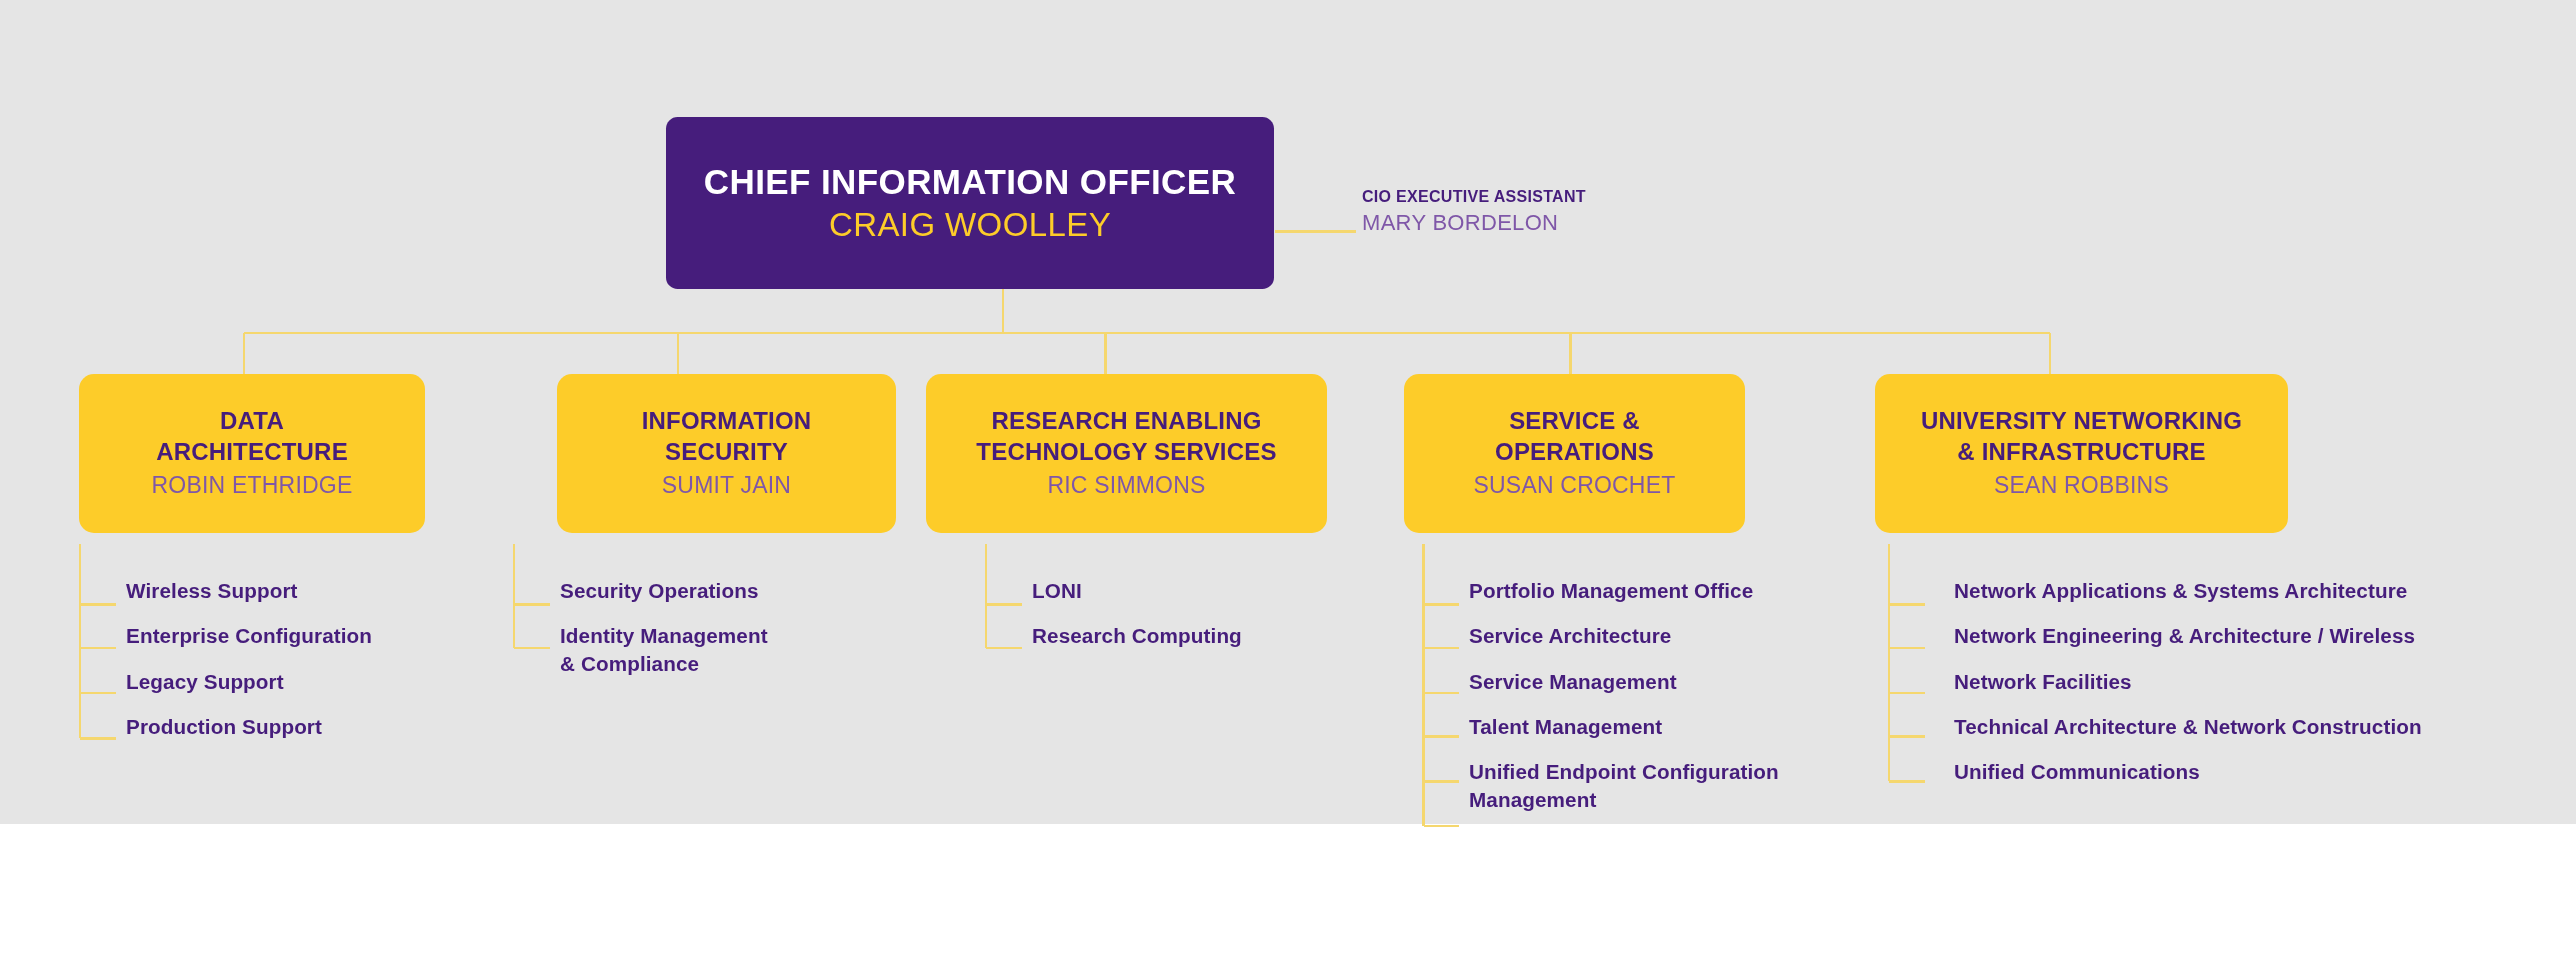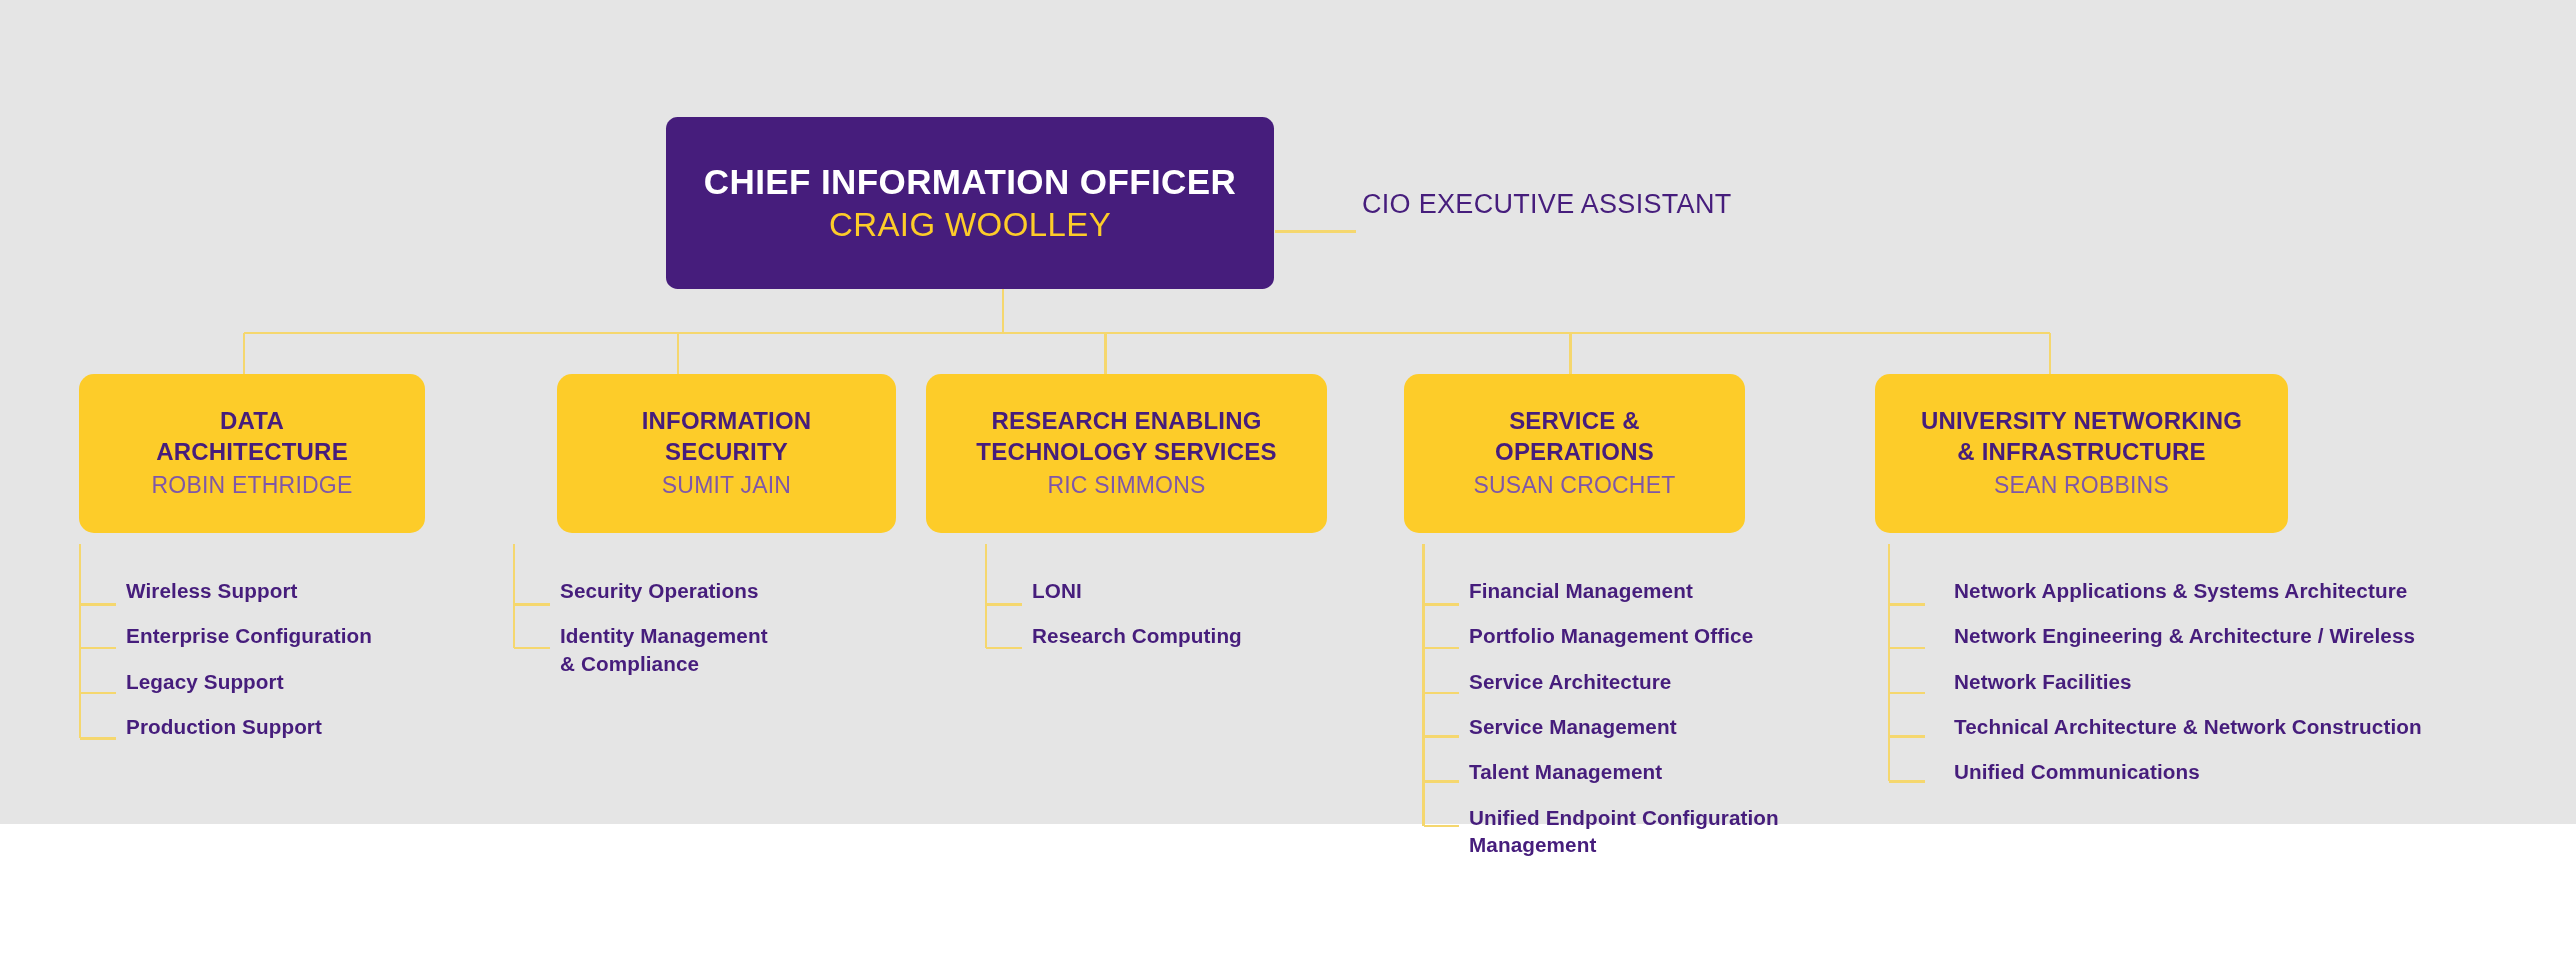--- a/index.html
+++ b/index.html
@@ -63,22 +63,22 @@
 
   
   .assistant {
     position: absolute;
     left: 1362px;
     top: 187px;
     width: 463px;
   }
   .assistant-title {
     color: #461D7C;
-    font-size: 27px;
-    font-weight: normal;
+    font-size: 16px;
+    font-weight: bold;
     letter-spacing: 0.3px;
     line-height: 1.3;
   }
   .assistant-name {
     color: #7F57A8;
     font-size: 22px;
     font-weight: normal;
     letter-spacing: 0.3px;
     line-height: 1.3;
     margin-top: 1.7px;
@@ -188,20 +188,21 @@
     </g>
   </svg>
 
   <div class="root-box">
     <div class="root-title">CHIEF INFORMATION OFFICER</div>
     <div class="root-name">CRAIG WOOLLEY</div>
   </div>
 
   <div class="assistant">
     <div class="assistant-title">CIO EXECUTIVE ASSISTANT</div>
+    <div class="assistant-name">MARY BORDELON</div>
   </div>
 
   <div class="division" style="left:79px; width:346px;">
     <div class="division-box">
       <div class="division-title">DATA
 ARCHITECTURE</div>
       <div class="division-name">ROBIN ETHRIDGE</div>
     </div>
   </div>
   <ul class="sub-list" style="left:126px; width:347px;">
@@ -237,21 +238,20 @@
   </ul>
 
   <div class="division" style="left:1404px; width:341px;">
     <div class="division-box">
       <div class="division-title">SERVICE &amp;
 OPERATIONS</div>
       <div class="division-name">SUSAN CROCHET</div>
     </div>
   </div>
   <ul class="sub-list" style="left:1469px; width:389px;">
-    <li class="sub-item">Financial Management</li>
     <li class="sub-item">Portfolio Management Office</li>
     <li class="sub-item">Service Architecture</li>
     <li class="sub-item">Service Management</li>
     <li class="sub-item">Talent Management</li>
     <li class="sub-item">Unified Endpoint Configuration
 Management</li>
   </ul>
 
   <div class="division" style="left:1875px; width:413px;">
     <div class="division-box">

